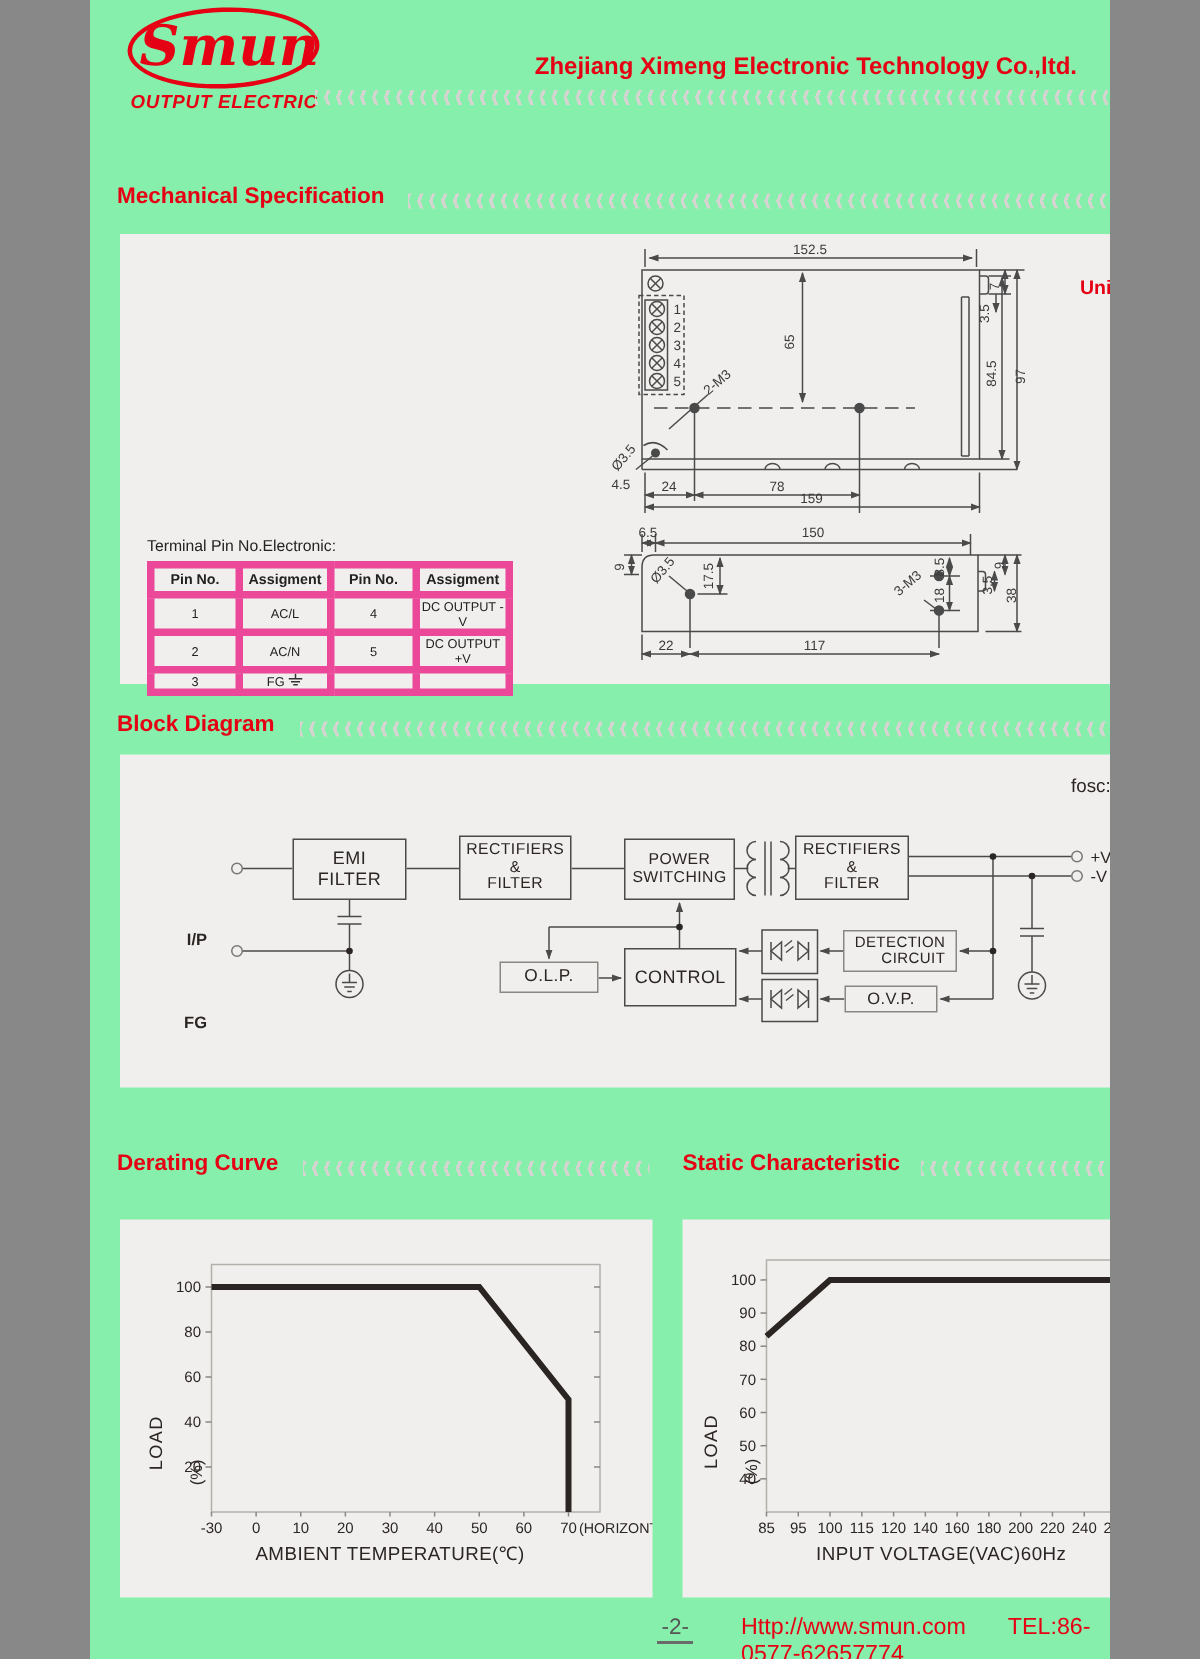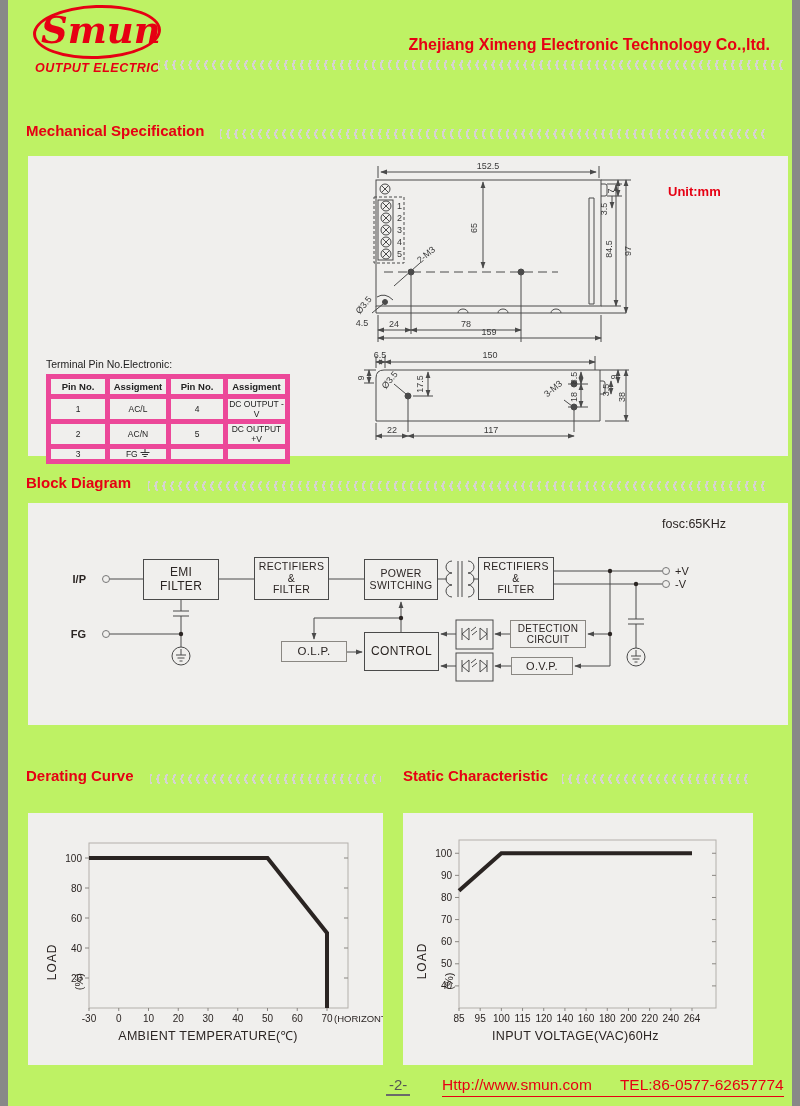--- a/index.html
+++ b/index.html
@@ -1,18 +1,18 @@
 <!DOCTYPE html>
 <html style="--red: #e60013; --panel: #f0efed; --ink: #2b2523; --chev: #d6d4d1;"><head>
 <meta charset="utf-8">
 <style>
   :root{ --red:#e60013; --panel:#f0efed; --ink:#2b2523; --line:#4a4a4a; --chev:#d6d4d1; }
   *{margin:0;padding:0;box-sizing:border-box;}
   body{background:#888;font-family:"Liberation Sans",sans-serif;}
-  .page{position:relative;width:784px;height:1106px;background:#bef264;margin:0 auto;overflow:hidden;}
+  .page{position:relative;width:680px;height:1106px;background:#86efac;margin:0 auto;overflow:hidden;}
 
   
   .chev{position:absolute;height:10px;}
   .chev::before{content:"";position:absolute;left:0;right:0;top:0;height:5px;
     background:repeating-linear-gradient(112deg,var(--chev) 0 2.2px,transparent 2.2px 7.4px);}
   .chev::after{content:"";position:absolute;left:0;right:0;top:5px;height:5px;
     background:repeating-linear-gradient(68deg,var(--chev) 0 2.2px,transparent 2.2px 7.4px);}
 
   
   .logo{position:absolute;left:25px;top:2px;width:145px;height:74px;}
@@ -35,22 +35,22 @@
   .pin-wrap{position:absolute;left:18px;top:202px;width:245px;}
   .pin-caption{font-size:10.5px;color:#222;margin-bottom:4px;}
   table.pin{border-collapse:collapse;background:var(--panel);}
   table.pin th,table.pin td{border:5px solid #ec4899;text-align:center;color:#222;}
   table.pin th{font-size:9.5px;font-weight:bold;height:20px;}
   table.pin td{font-size:8.5px;height:15px;}
 
   
   .blk-svg{position:absolute;left:0;top:0;}
   .bbox{position:absolute;background:var(--panel);border:1px solid #4a4a4a;display:flex;align-items:center;justify-content:center;text-align:center;color:var(--ink);white-space:pre-line;line-height:1.12;letter-spacing:0.3px;}
-  .bbox.light{border-color:#8a8782;}
-  .io-label{position:absolute;font-size:11px;font-weight:bold;color:var(--ink);width:24px;text-align:right;}
+  .bbox.light{border-color:#8a8782;text-align:right;}
+  .io-label{position:absolute;font-size:11px;font-weight:bold;color:var(--ink);width:24px;text-align:right;margin-top:48px;}
   .fosc{position:absolute;left:634px;top:14px;font-size:12.5px;color:var(--ink);}
   .blk-svg text{font:11px "Liberation Sans",sans-serif;fill:var(--ink);}
 
   
   .chart text{font-family:"Liberation Sans",sans-serif;}
 
   
   .pagenum{position:absolute;left:378px;top:1076px;font-size:15px;color:#555;border-bottom:2px solid #6a6a6a;padding:0 3px 1px 3px;}
   .weblink{position:absolute;left:434px;top:1076px;font-size:15.5px;color:var(--red);border-bottom:1.5px solid var(--red);padding-bottom:2px;}
   .weblink .tel{margin-left:28px;}

